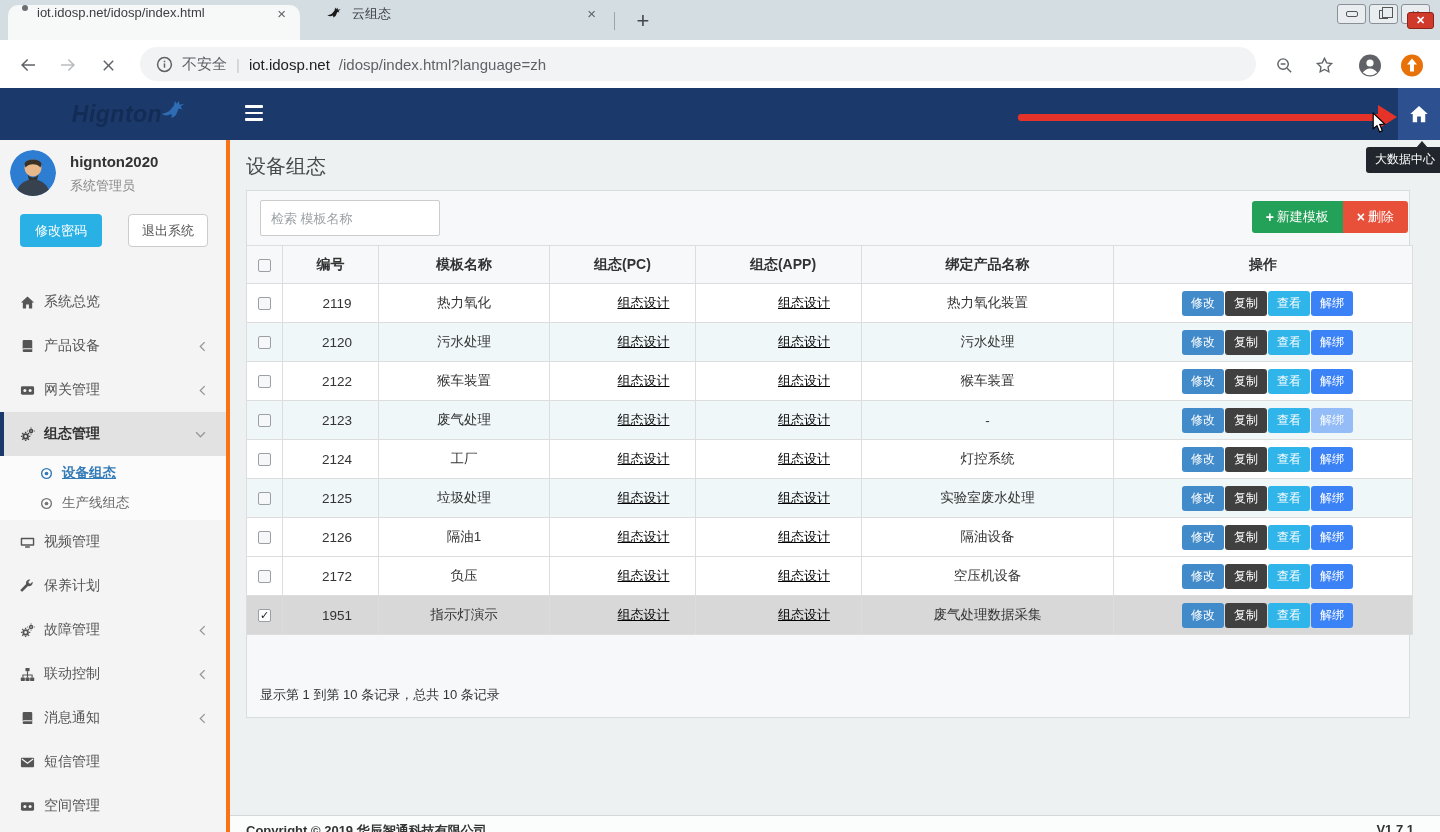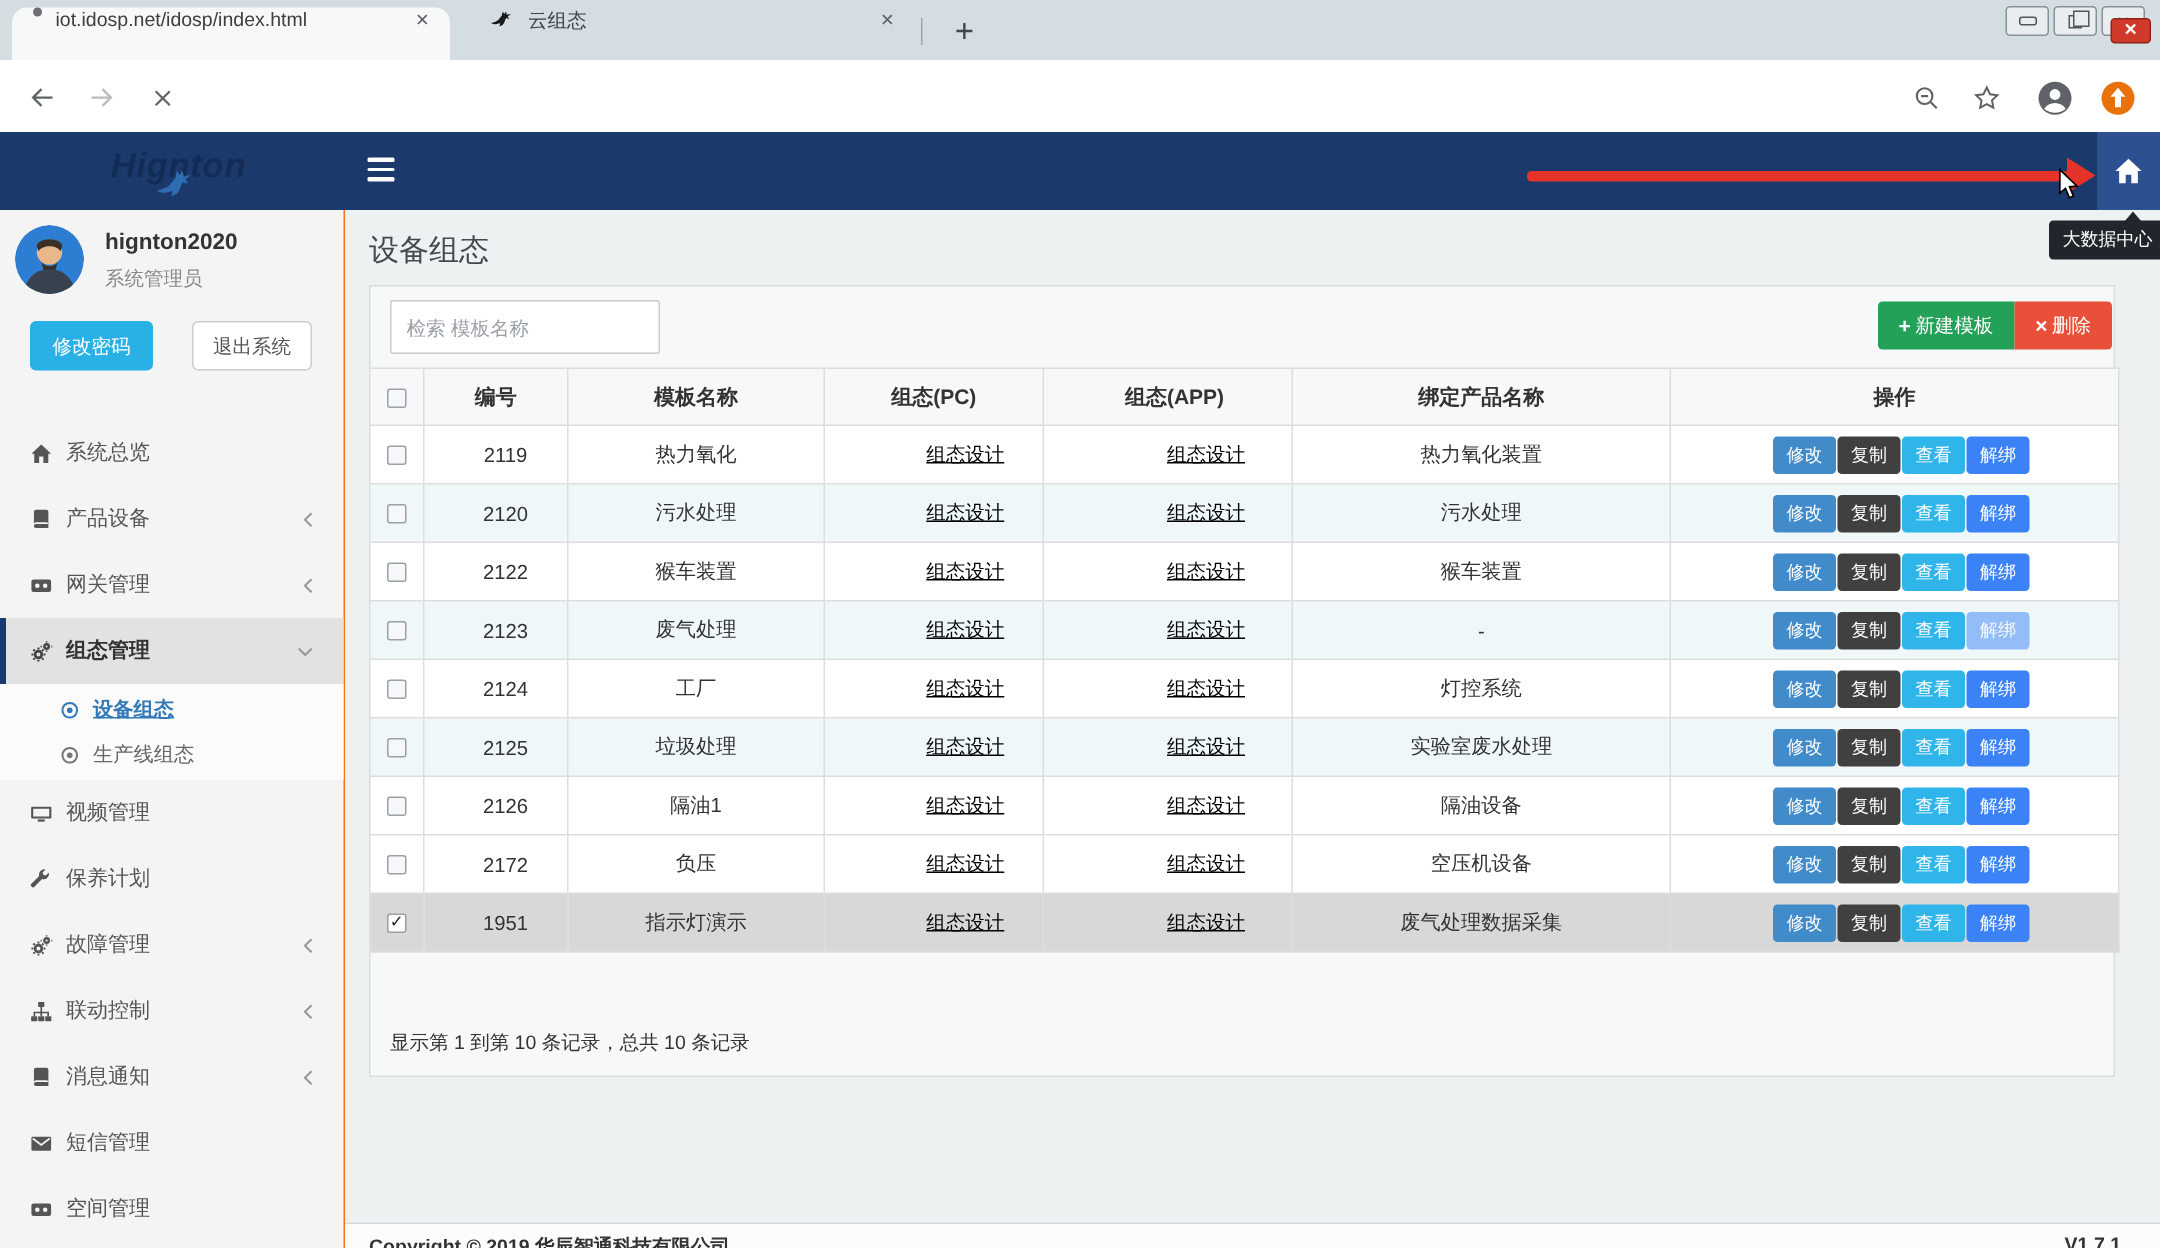--- a/index.html
+++ b/index.html
@@ -29,35 +29,35 @@
   .btoolbar { position:absolute; left:0; top:40px; width:1440px; height:48px; background:#ffffff; }
   .nav-ic { position:absolute; top:13px; width:24px; height:24px; display:flex; align-items:center; justify-content:center; }
   .urlbar { position:absolute; left:140px; top:7px; right:184px; height:34px; background:#f1f3f4; border-radius:17px; display:flex; align-items:center; padding:0 16px; gap:9px; }
   .urlbar .sec-label { color:#5f6368; font-size:15px; }
   .urlbar .u-sep { color:#c6c9cc; font-size:15px; }
   .urlbar .u-host { color:#202124; font-size:15px; }
   .urlbar .u-path { color:#5f6368; font-size:15px; }
 
   
   .navbar { position:absolute; left:0; top:88px; width:1440px; height:52px; background:#1b3a6b; }
-  .logo { position:absolute; left:4px; top:0; width:230px; height:52px; display:flex; align-items:center; justify-content:center;flex-direction:column; }
+  .logo { position:absolute; left:16px; top:0; width:230px; height:52px; display:flex; align-items:center; justify-content:center; }
   .logo .logo-text { font-size:23px; font-weight:bold; font-style:italic; color:#132c55; letter-spacing:.5px; }
   .logo .logo-deer { margin:-14px 0 0 -6px; }
   .hamburger { position:absolute; left:245px; top:17px; width:18px; height:16px; display:flex; flex-direction:column; justify-content:space-between; }
   .hamburger span { display:block; height:2.6px; background:#fff; border-radius:1px; }
   .home-btn { position:absolute; right:0; top:0; width:42px; height:52px; background:#2d5190; display:flex; align-items:center; justify-content:center; color:#fff; }
 
   .anno-arrow-body { position:absolute; left:1018px; top:114px; width:362px; height:7px; background:#e63329; border-radius:3px; z-index:30; }
   .anno-arrow-head { position:absolute; left:1378px; top:105px; width:0; height:0; border-left:19px solid #e63329; border-top:12px solid transparent; border-bottom:12px solid transparent; z-index:30; }
   .cursor { position:absolute; left:1372px; top:112px; z-index:40; }
   .tooltip { position:absolute; left:1366px; top:147px; background:#20262b; color:#fff; font-size:12px; padding:4px 9px 5px; border-radius:3px; z-index:35; white-space:nowrap; }
   .tooltip:before { content:""; position:absolute; top:-6px; right:16px; border:6px solid transparent; border-bottom:7px solid #20262b; border-top:none; }
 
   
-  .sidebar { position:absolute; left:0; top:140px; width:230px; bottom:0; background:#f4f4f5; border-right:1px solid #f97316; }
+  .sidebar { position:absolute; left:0; top:140px; width:230px; bottom:0; background:#f4f4f5; border-right:4px solid #f97316; }
   .avatar { position:absolute; left:10px; top:10px; width:46px; height:46px; border-radius:50%; overflow:hidden; }
   .u-name { position:absolute; left:70px; top:13px; font-size:15px; font-weight:bold; color:#333; }
   .u-role { position:absolute; left:70px; top:37px; font-size:13px; color:#888; }
   .btn-pass { position:absolute; left:20px; top:74px; width:82px; height:33px; background:#29b1e6; border:none; border-radius:4px; color:#fff; font-size:13px; font-family:inherit; }
   .btn-exit { position:absolute; left:128px; top:74px; width:80px; height:33px; background:#fff; border:1px solid #ccc; border-radius:4px; color:#555; font-size:13px; font-family:inherit; }
   .menu { position:absolute; left:0; top:140px; right:0; }
   .menu-item { position:relative; height:44px; display:flex; align-items:center; color:#555; }
   .menu-item .mi-icon { position:absolute; left:20px; width:16px; color:#555; }
   .menu-item .mi-label { position:absolute; left:44px; font-size:14px; }
   .menu-item .mi-chev { position:absolute; right:20px; color:#999; }
@@ -151,20 +151,33 @@
         <g transform="scale(-1,1) translate(-20,0)">
           <path d="M17 9.25H5.9l4.3-4.3L9.1 3.9 3 10l6.1 6.1 1.1-1.05-4.3-4.3H17z" fill="#b9bcbf"></path>
         </g>
       </svg>
     </span>
   <span class="nav-ic icon" style="left:96px">
       <svg viewBox="0 0 20 20" width="19" height="19">
         <path d="M15.5 5.6L14.4 4.5 10 8.9 5.6 4.5 4.5 5.6 8.9 10l-4.4 4.4 1.1 1.1L10 11.1l4.4 4.4 1.1-1.1L11.1 10z" fill="#5f6368"></path>
       </svg>
     </span>
+  <div class="urlbar">
+    <span class="icon">
+        <svg viewBox="0 0 16 16" width="17" height="17">
+          <circle cx="8" cy="8" r="6.5" fill="none" stroke="#5f6368" stroke-width="1.4"></circle>
+          <rect x="7.3" y="7" width="1.4" height="4" fill="#5f6368"></rect>
+          <rect x="7.3" y="4.4" width="1.4" height="1.5" fill="#5f6368"></rect>
+        </svg>
+      </span>
+    <span class="sec-label">不安全</span>
+    <span class="u-sep">|</span>
+    <span class="u-host">iot.idosp.net</span>
+      <span class="u-path">/idosp/index.html?language=zh</span>
+  </div>
   <span class="nav-ic icon" style="left:1272px">
       <svg viewBox="0 0 20 20" width="19" height="19" fill="none" stroke="#5f6368" stroke-width="1.5">
         <circle cx="8.5" cy="8.5" r="5.5"></circle>
         <path d="M12.8 12.8L17 17M6 8.5h5"></path>
       </svg>
     </span>
   <span class="nav-ic icon" style="left:1312px">
       <svg viewBox="0 0 20 20" width="19" height="19" fill="none" stroke="#5f6368" stroke-width="1.4">
         <path d="M10 2.5l2.3 4.7 5.2.7-3.8 3.6.9 5.1L10 14.2l-4.6 2.4.9-5.1L2.5 7.9l5.2-.7z"></path>
       </svg>

